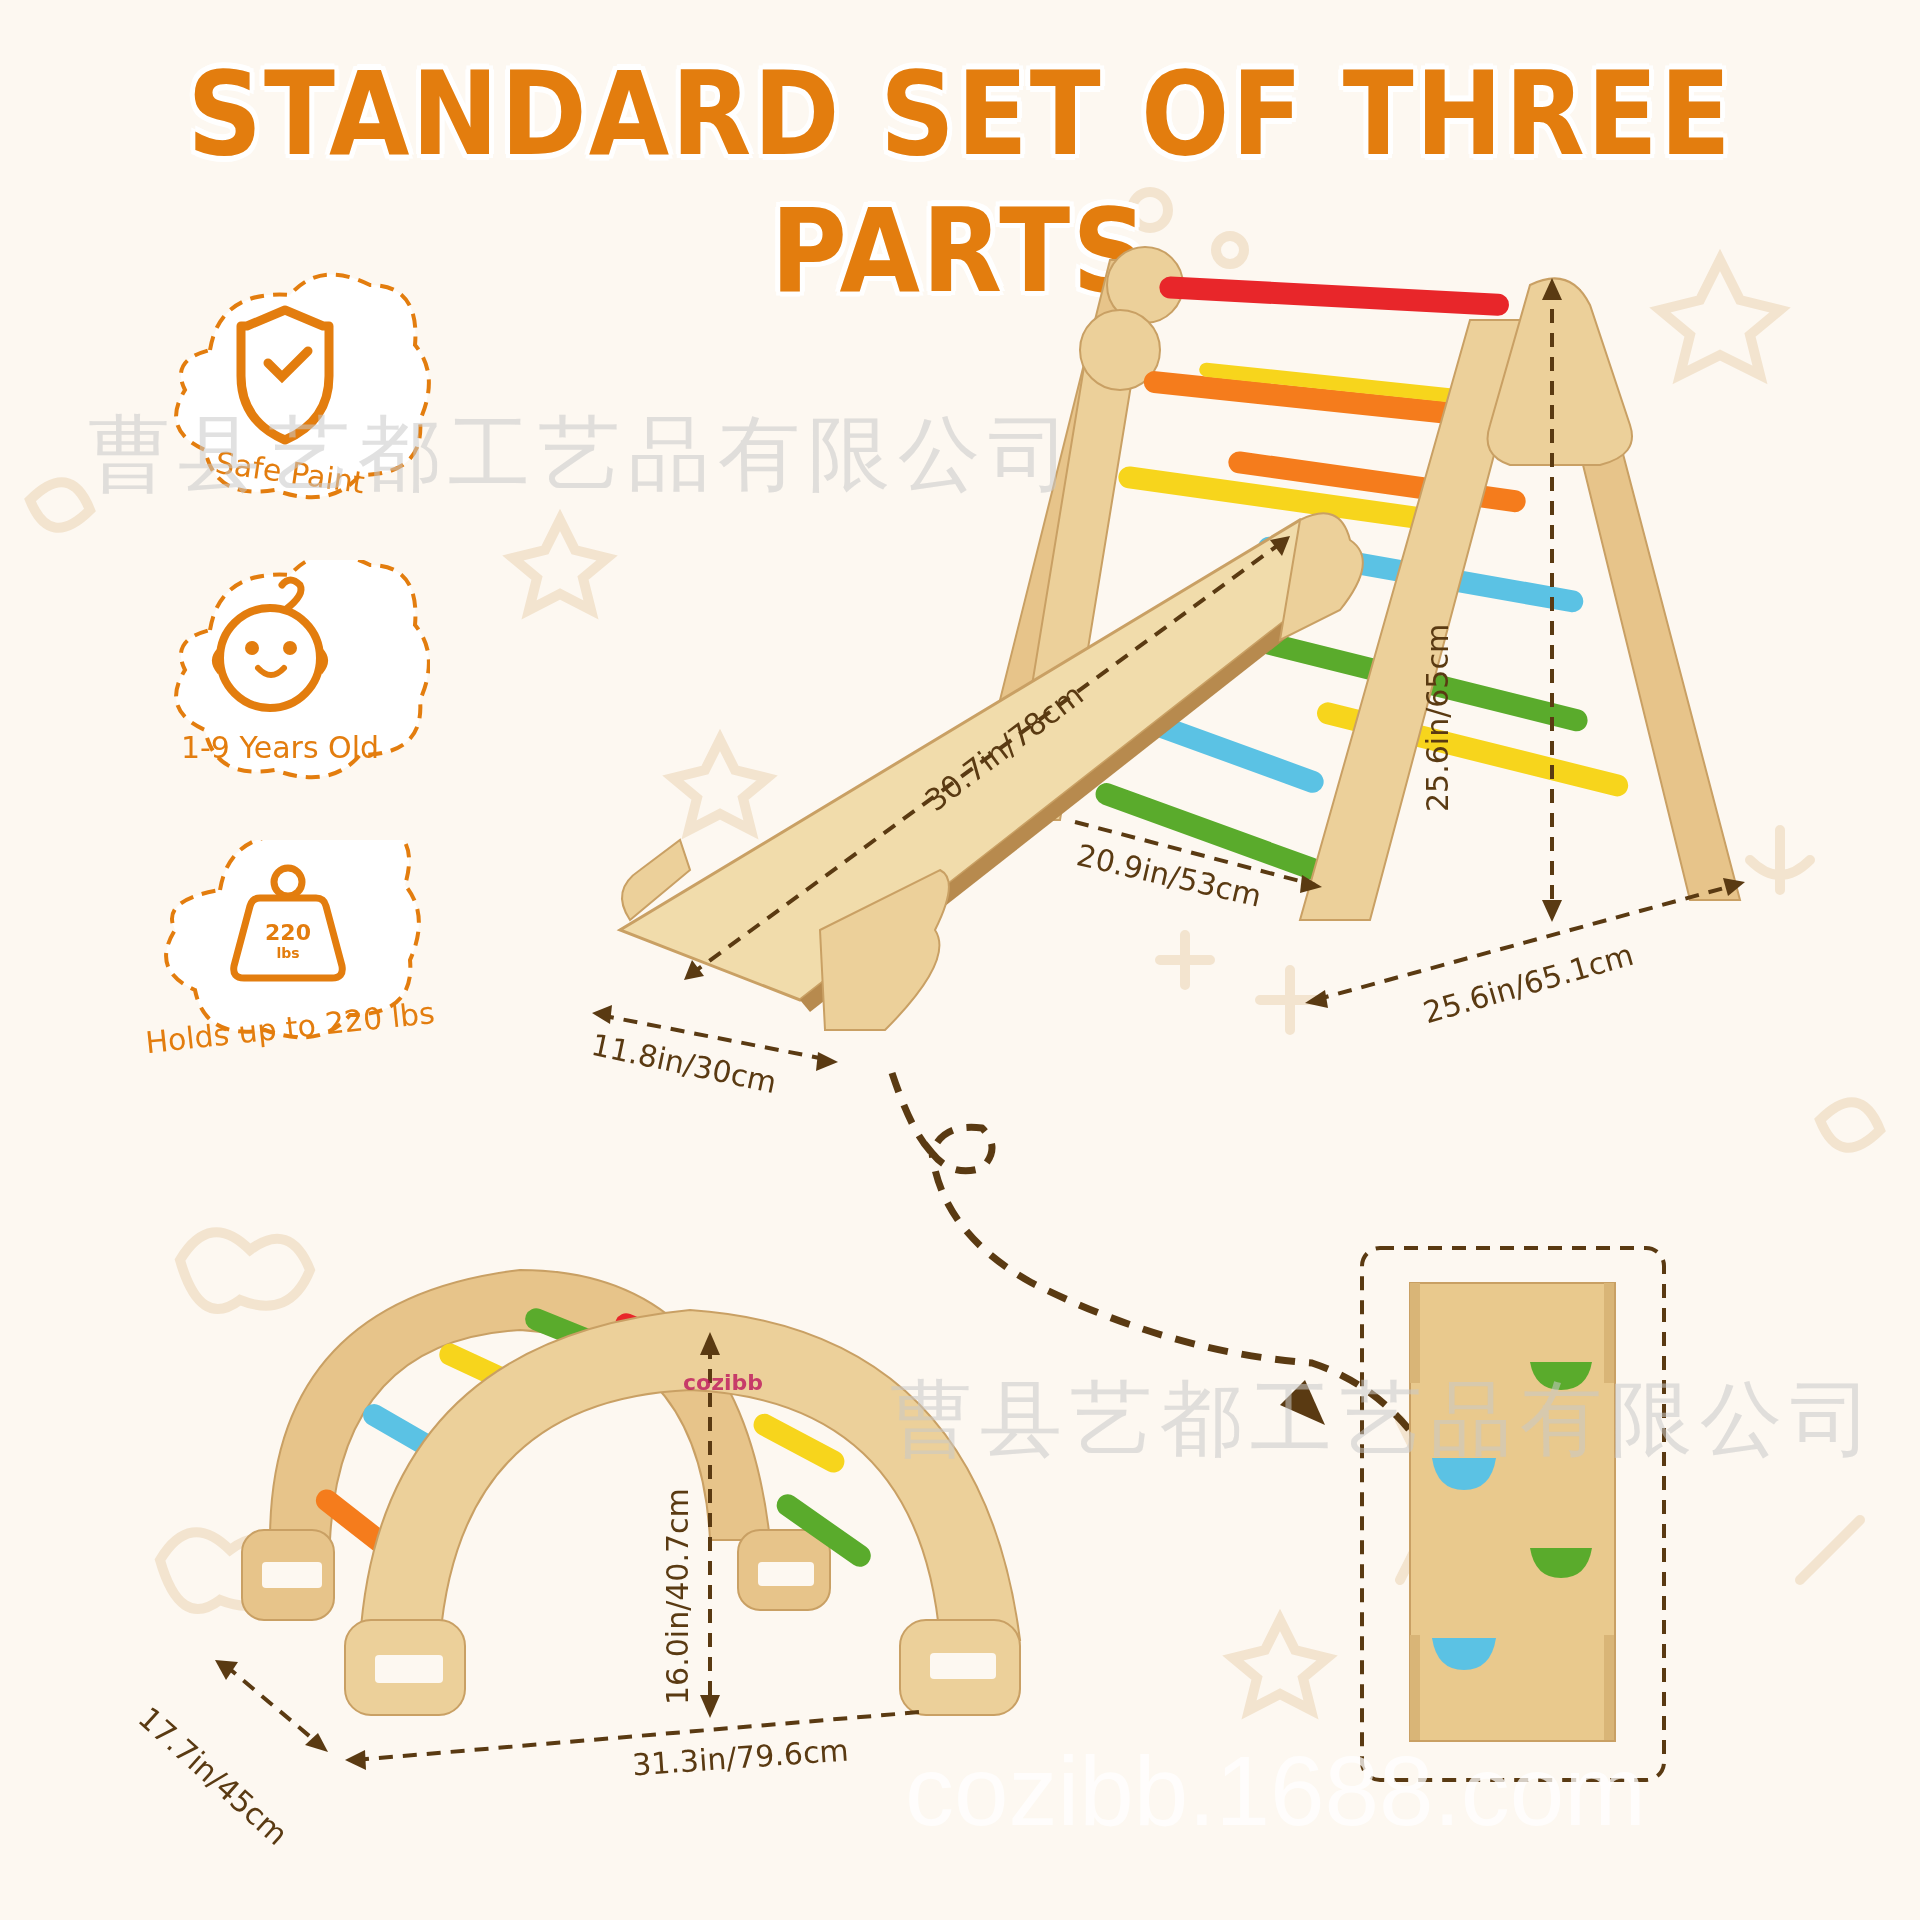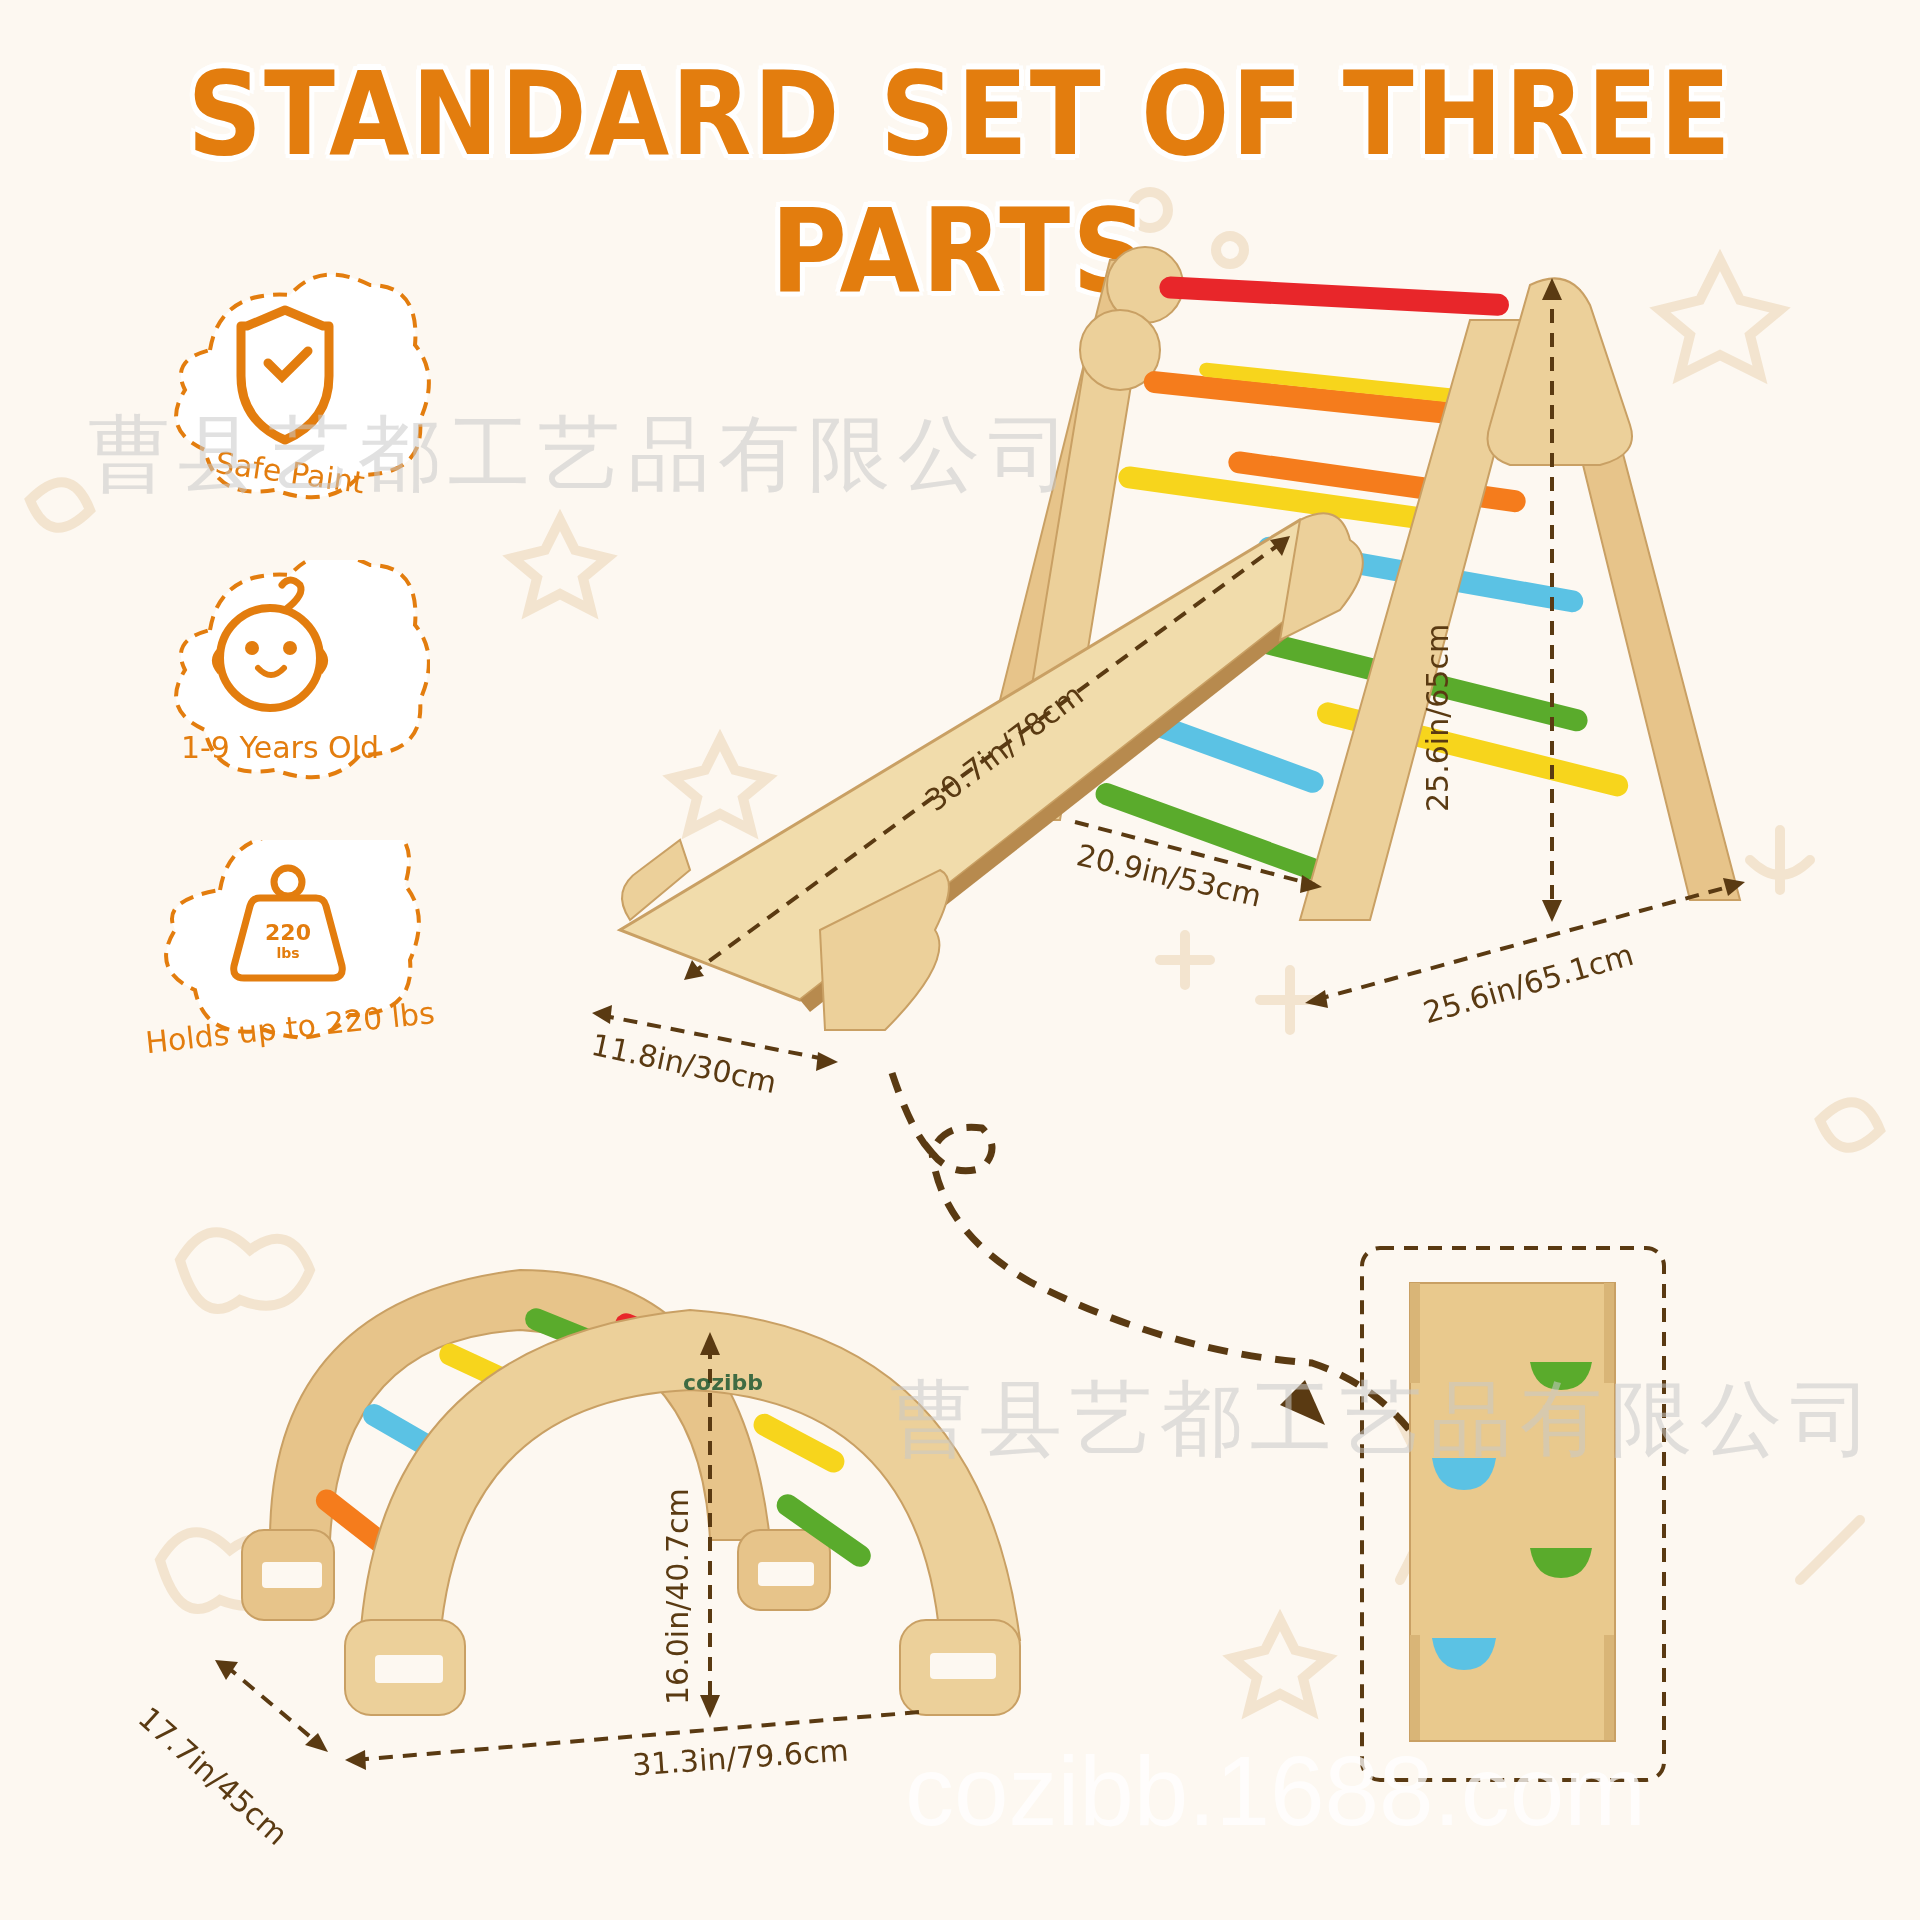--- a/index.html
+++ b/index.html
@@ -12,21 +12,21 @@
     text-shadow: 0 0 0 #fff, 4px 4px 0 #fff, -4px -4px 0 #fff, 4px -4px 0 #fff, -4px 4px 0 #fff, 0 5px 0 #fff, 0 -5px 0 #fff, 5px 0 0 #fff, -5px 0 0 #fff;
   }
   .feature { width:300px; height:300px; }
   .feature svg { position:absolute; left:0; top:0; }
   .feature-label {
     position:absolute; left:0; width:300px; text-align:center; color:#e37d0e; font-size:30px;
   }
   .watermark-cn { color:rgba(200,200,200,0.55); font-size:82px; letter-spacing:8px; white-space:nowrap; font-family:"DejaVu Sans", sans-serif;text-align:center; }
   .watermark-url { color:rgba(255,255,255,0.75); font-size:98px; white-space:nowrap; font-family:"Liberation Sans", sans-serif; }
   .dim { color:#5a3a12; font-size:30px; white-space:nowrap; font-family:"DejaVu Sans", sans-serif; }
-  .logo { color:#14532d; font-weight:bold; font-size:22px; font-family:"DejaVu Sans", sans-serif; opacity:0.8; }
+  .logo { color:#be185d; font-weight:bold; font-size:22px; font-family:"DejaVu Sans", sans-serif; opacity:0.8; }
 </style>
 </head>
 <body>
 
 <svg class="abs" width="1920" height="1920" style="left:0;top:0;">
   <g fill="none" stroke="#f3e4cf" stroke-width="10" stroke-linecap="round">
     <path d="M1720 260 l20 40 l40 10 l-30 25 l10 40 l-40 -20 l-40 20 l10 -40 l-30 -25 l40 -10z"></path>
     <path d="M560 520 l15 30 l32 8 l-24 20 l8 32 l-31 -16 l-31 16 l8 -32 l-24 -20 l32 -8z"></path>
     <path d="M720 740 l15 30 l32 8 l-24 20 l8 32 l-31 -16 l-31 16 l8 -32 l-24 -20 l32 -8z"></path>
     <path d="M1280 1620 l15 30 l32 8 l-24 20 l8 32 l-31 -16 l-31 16 l8 -32 l-24 -20 l32 -8z"></path>

